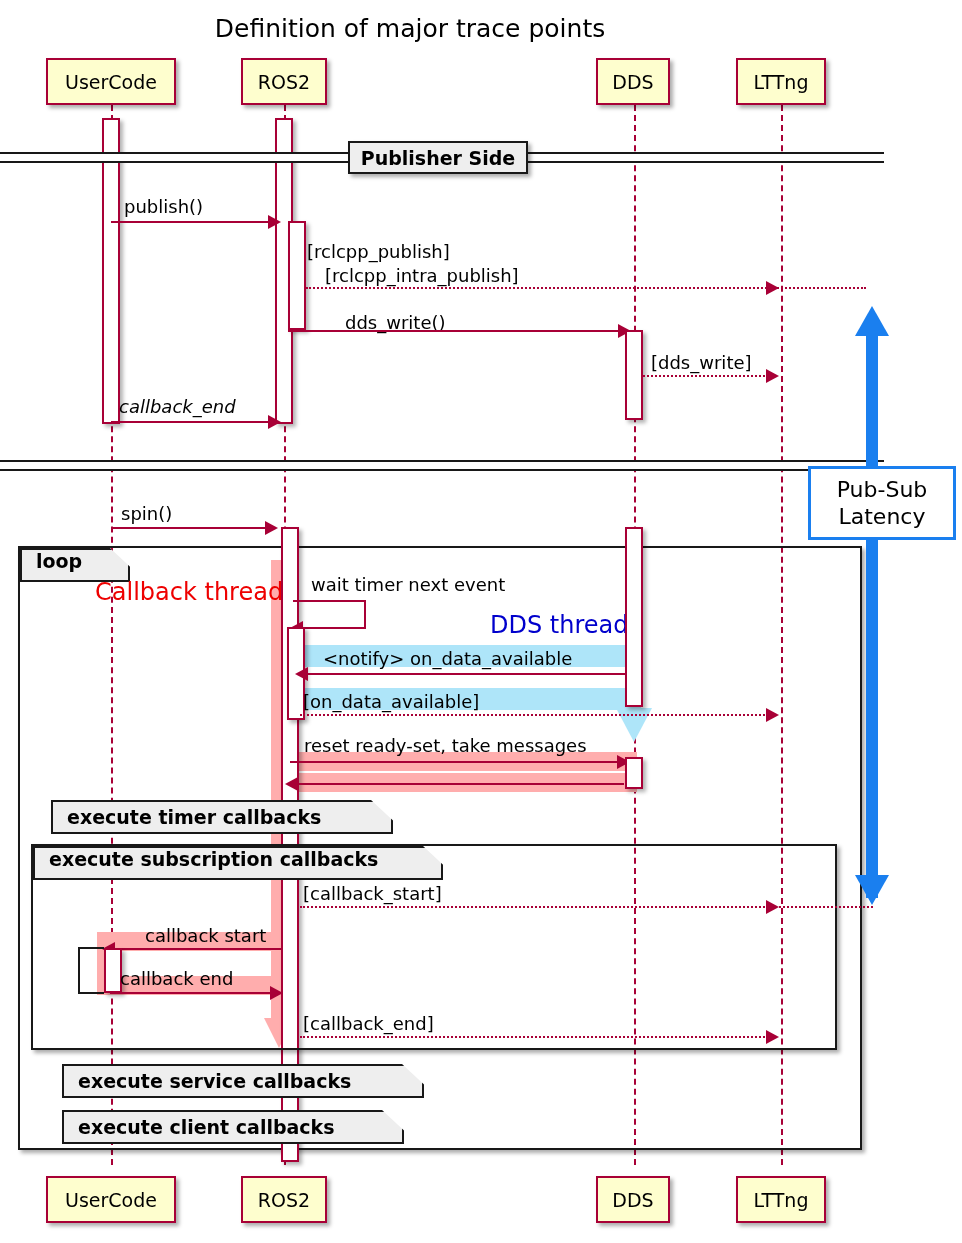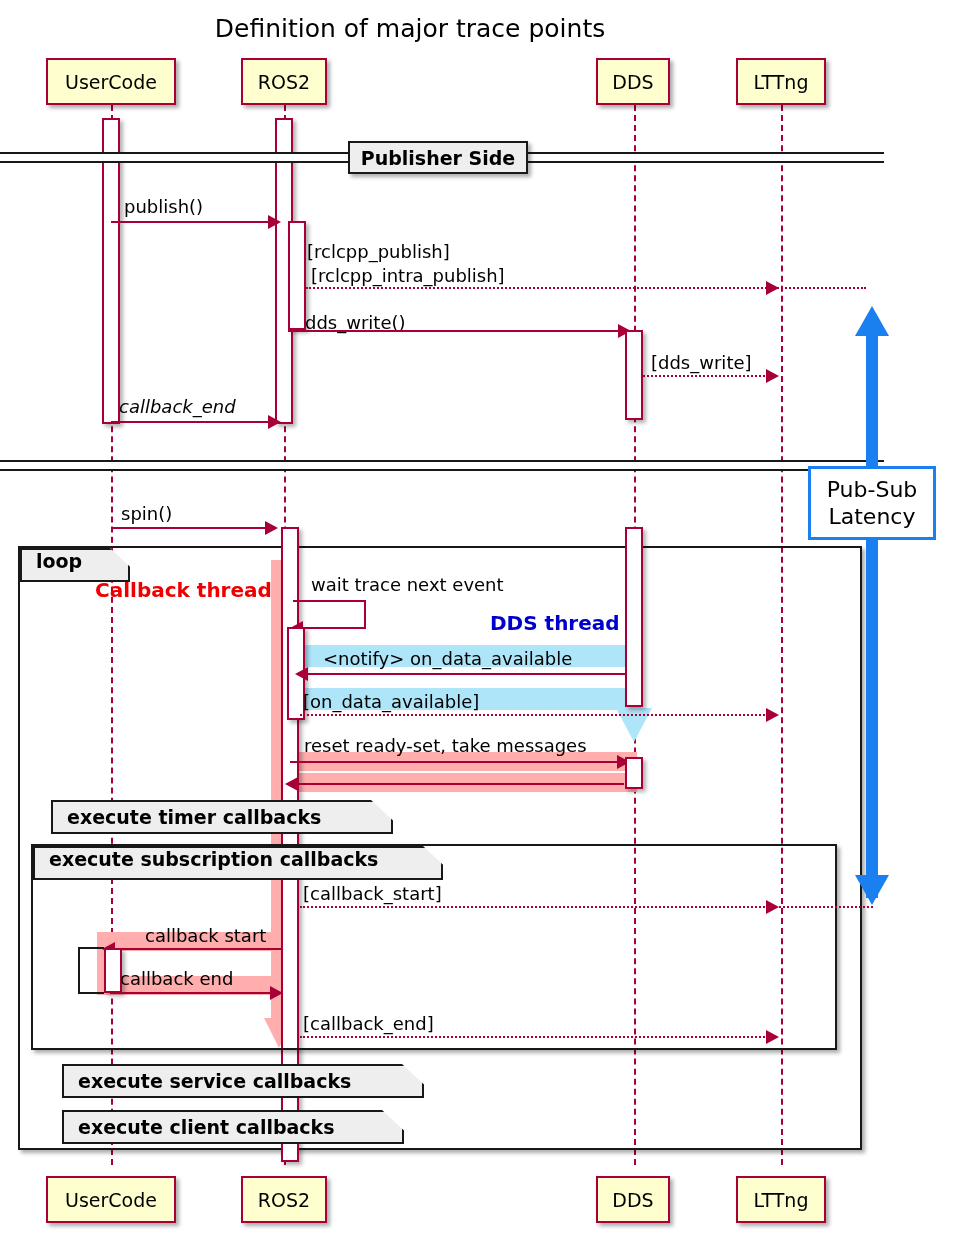--- a/index.html
+++ b/index.html
@@ -52,21 +52,21 @@
   .grphead.notch{clip-path:polygon(0 0,calc(100% - 20px) 0,100% 55%,100% 100%,0 100%);}
   .reflabel{box-sizing:border-box;background:#EEEEEE;border:2px solid #181818;
             font-weight:bold;font-size:19px;color:#000;display:flex;align-items:center;
             padding-left:14px;height:34px;box-shadow:3px 3px 4px rgba(0,0,0,.30);
             clip-path:polygon(0 0,calc(100% - 22px) 0,100% 60%,100% 100%,0 100%);}
 
   
   .band{opacity:1;}
   .band-red{background:#FFADAD;}
   .band-blue{background:#AEE5F9;}
-  .thlabel{font-weight:bold;font-size:20px;white-space:nowrap;}
+  .thlabel{font-weight:normal;font-size:24px;white-space:nowrap;}
   .th-red{color:#EE0000;}
   .th-blue{color:#0000CC;}
 
   
   .latbox{box-sizing:border-box;background:#fff;border:3px solid #1A7FEF;
           font-size:22px;color:#000;display:flex;align-items:center;justify-content:center;
           text-align:center;line-height:1.25;}
   .bluebar{background:#1A7FEF;}
   .bluehead{width:0;height:0;border-left:17px solid transparent;border-right:17px solid transparent;}
   .bluehead-up{border-bottom:30px solid #1A7FEF;}
@@ -122,25 +122,25 @@
     <span>Publisher Side</span>
   </div>
 
   <div class="abs msgtxt" style="left:124px;top:196px;">publish()</div>
   <div class="abs msgline" style="left:111px;top:221px;width:160px;"></div>
   <div class="abs ahead ahead-r" style="left:268px;top:215px;"></div>
 
   <div class="abs act" style="left:288px;top:221px;height:109px;"></div>
 
   <div class="abs msgtxt" style="left:307px;top:241px;">[rclcpp_publish]</div>
-  <div class="abs msgtxt" style="left:311px;top:265px;">[rclcpp_intra_publish]</div>
+  <div class="abs msgtxt" style="left:325px;top:265px;">[rclcpp_intra_publish]</div>
   <div class="abs msgdot" style="left:306px;top:287px;width:560px;"></div>
   <div class="abs ahead ahead-r" style="left:766px;top:281px;"></div>
 
-  <div class="abs msgtxt" style="left:305px;top:312px;">dds_write()</div>
+  <div class="abs msgtxt" style="left:305px;top:312px;padding-left:40px;">dds_write()</div>
   <div class="abs msgline" style="left:288px;top:330px;width:333px;"></div>
   <div class="abs ahead ahead-r" style="left:618px;top:324px;"></div>
 
   <div class="abs act" style="left:625px;top:330px;height:90px;"></div>
 
   <div class="abs msgtxt" style="left:651px;top:352px;">[dds_write]</div>
   <div class="abs msgdot" style="left:643px;top:375px;width:130px;"></div>
   <div class="abs ahead ahead-r" style="left:766px;top:369px;"></div>
 
   <div class="abs msgtxt" style="left:119px;top:396px;font-style:italic;">callback_end</div>
@@ -174,21 +174,21 @@
     <span>loop</span>
   </div>
 
   <div class="abs thlabel th-red" style="left:95px;top:578px;">Callback thread</div>
   <div class="abs thlabel th-blue" style="left:490px;top:611px;">DDS thread</div>
 
   <div class="abs act" style="left:281px;top:527px;height:635px;"></div>
 
   <div class="abs act" style="left:625px;top:527px;height:180px;"></div>
 
-  <div class="abs msgtxt" style="left:311px;top:574px;">wait trace next event</div>
+  <div class="abs msgtxt" style="left:311px;top:574px;">wait timer next event</div>
   <div class="abs msgline" style="left:293px;top:600px;width:73px;"></div>
   <div class="abs vline" style="left:364px;top:600px;height:27px;"></div>
   <div class="abs msgline" style="left:300px;top:627px;width:66px;"></div>
   <div class="abs ahead ahead-l" style="left:290px;top:621px;"></div>
 
   <div class="abs act" style="left:287px;top:627px;height:93px;"></div>
 
   <div class="abs msgtxt" style="left:323px;top:648px;">&lt;notify&gt; on_data_available</div>
   <div class="abs msgline" style="left:300px;top:673px;width:325px;"></div>
   <div class="abs ahead ahead-l" style="left:295px;top:667px;"></div>
@@ -240,20 +240,20 @@
   </div>
 
   <div class="abs reflabel" style="left:62px;top:1110px;width:342px;">
     <span>execute client callbacks</span>
   </div>
 
   <div class="abs bluebar" style="left:866px;top:335px;width:12px;height:563px;"></div>
   <div class="abs bluehead bluehead-up" style="left:855px;top:306px;"></div>
   <div class="abs bluehead bluehead-dn" style="left:855px;top:875px;"></div>
 
-  <div class="abs latbox" style="left:808px;top:466px;width:128px;height:74px;">
+  <div class="abs latbox" style="left:808px;top:466px;width:148px;height:74px;">
     <div>
       <div>Pub-Sub</div>
       <div>Latency</div>
     </div>
   </div>
 
 </div>
 
 </body></html>

